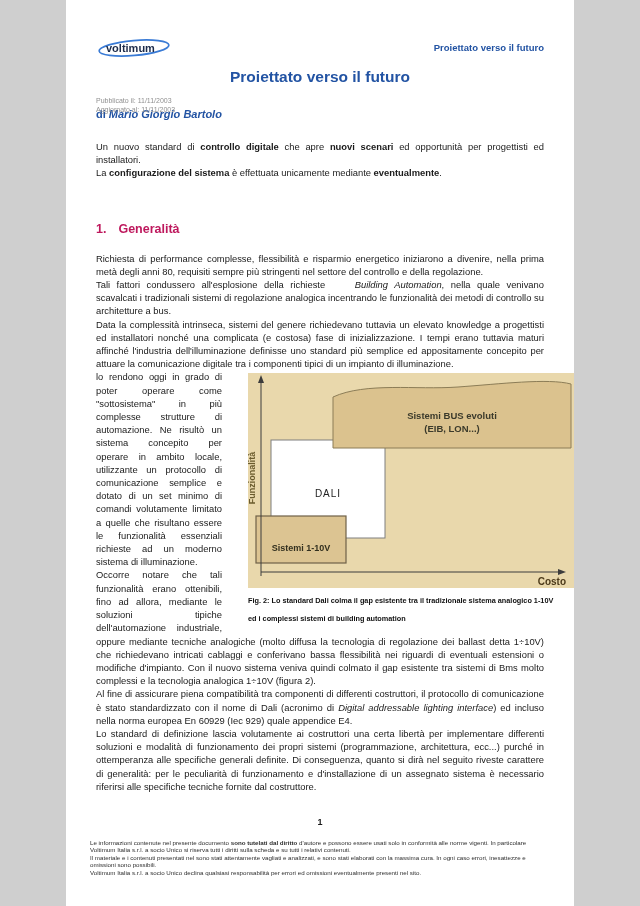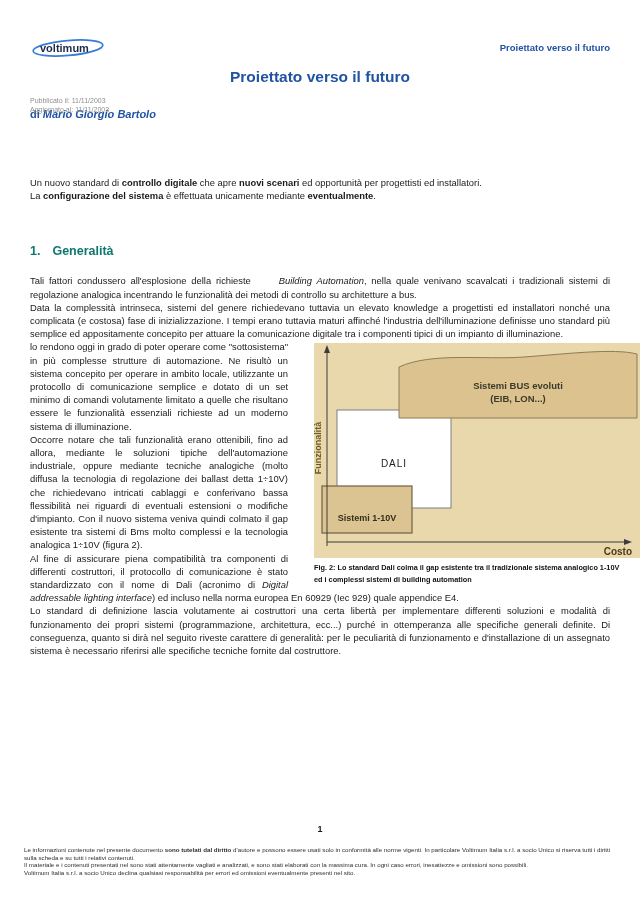--- a/index.html
+++ b/index.html
@@ -1,49 +1,49 @@
 <!DOCTYPE html>
 <html><head>
 <meta charset="utf-8">
 <style>
   * { margin:0; padding:0; box-sizing:border-box; }
   html,body { background:#cfcfcf; }
   .page {
     position:relative;
-    width:640px; height:906px;
+    width:508px; height:906px;
     background:#ffffff;
     margin:0 auto;
     font-family:"Liberation Sans", sans-serif;
     color:#1a1a1a;
     padding:36px 30px 0 30px;
     overflow:hidden;
   }
   
   .header-row { display:flex; justify-content:space-between; align-items:flex-start; }
   .running-title { color:#2253a3; font-size:9.5px; font-weight:bold; padding-top:6px; }
   .logo { width:78px; height:24px; }
   
   .title { text-align:center; color:#2253a3; font-size:15.5px; font-weight:bold; margin-top:8px; }
   .meta { position:relative; height:52px; margin-top:2px; }
   .dates { position:absolute; left:0; top:8px; color:#909090; font-size:7px; line-height:9px; }
   .byline { padding-top:20px; color:#2253a3; font-size:11px; font-weight:bold; }
   .byline .author { font-style:italic; }
   
-  .intro { margin-top:36px; }
+  .intro { }
   .intro p, .body p { font-size:9.4px; line-height:13.2px; text-align:justify; }
   
-  .section-heading { margin-top:42px; color:#0f766e; font-size:12.5px; font-weight:bold; }
+  .section-heading { margin-top:42px; color:#be185d; font-size:12.5px; font-weight:bold; }
   .section-heading .num { margin-right:12px; }
   
   .body { margin-top:16px; }
   
   .fig-wrap { float:right; width:327px; margin:3px -14px 4px 9px;padding-left:17px; }
   .chart { display:block; width:327px; height:215px; }
   .chart text { font-family:"Liberation Sans", sans-serif; }
-  .fig-caption { font-size:7.3px; line-height:12px; font-weight:bold; color:#111; margin-top:4px; text-align:left; }
+  .fig-caption { font-size:7.3px; line-height:18px; font-weight:bold; color:#111; margin-top:4px; text-align:left; }
   
   .footer { position:absolute; left:24px; right:24px; bottom:30px; }
   .page-number { text-align:center; font-size:9px; font-weight:bold; margin-bottom:12px; }
   .fine-print { font-size:6.2px; line-height:7.4px; color:#2e2e2e; }
 </style>
 </head>
 <body>
 
 <div class="page">
 
@@ -70,20 +70,21 @@
   <div class="intro">
     <p><span>Un nuovo standard di </span><span style="font-weight: bold;">controllo digitale</span><span> che apre </span><span style="font-weight: bold;">nuovi scenari</span><span> ed opportunità per progettisti ed installatori.</span></p>
     <p><span>La </span><span style="font-weight: bold;">configurazione del sistema</span><span> è effettuata unicamente mediante </span><span style="font-weight: bold;">eventualmente</span><span>.</span></p>
   </div>
 
   <h2 class="section-heading">
     <span class="num">1.</span><span>Generalità</span>
   </h2>
 
   <div class="body">
+    <p><span>Richiesta di performance complesse, flessibilità e risparmio energetico iniziarono a divenire, nella prima metà degli anni 80, requisiti sempre più stringenti nel settore del controllo e della regolazione.</span></p>
     <p><span>Tali fattori condussero all'esplosione della richieste </span><span style="font-style: italic; margin-left: 23px;">Building Automation</span><span>, nella quale venivano scavalcati i tradizionali sistemi di regolazione analogica incentrando le funzionalità dei metodi di controllo su architetture a bus.</span></p>
     <p><span>Data la complessità intrinseca, sistemi del genere richiedevano tuttavia un elevato knowledge a progettisti ed installatori nonché una complicata (e costosa) fase di inizializzazione. I tempi erano tuttavia maturi affinché l'industria dell'illuminazione definisse uno standard più semplice ed appositamente concepito per attuare la comunicazione digitale tra i componenti tipici di un impianto di illuminazione.</span></p>
 
     <p><span class="fig-wrap">
           <svg class="chart" viewBox="0 0 327 215">
         <rect x="0" y="0" width="327" height="215" fill="#e9d8ac"></rect>
 
         <rect x="23" y="67" width="114" height="98" fill="#ffffff" stroke="#7e7e7e" stroke-width="1"></rect>
 
         <path d="M85,24 C118,9 168,17 210,14 C252,11 300,5 323,11 L323,75 L85,75 Z" fill="#dbc28e" stroke="#8c7d57" stroke-width="1"></path>

